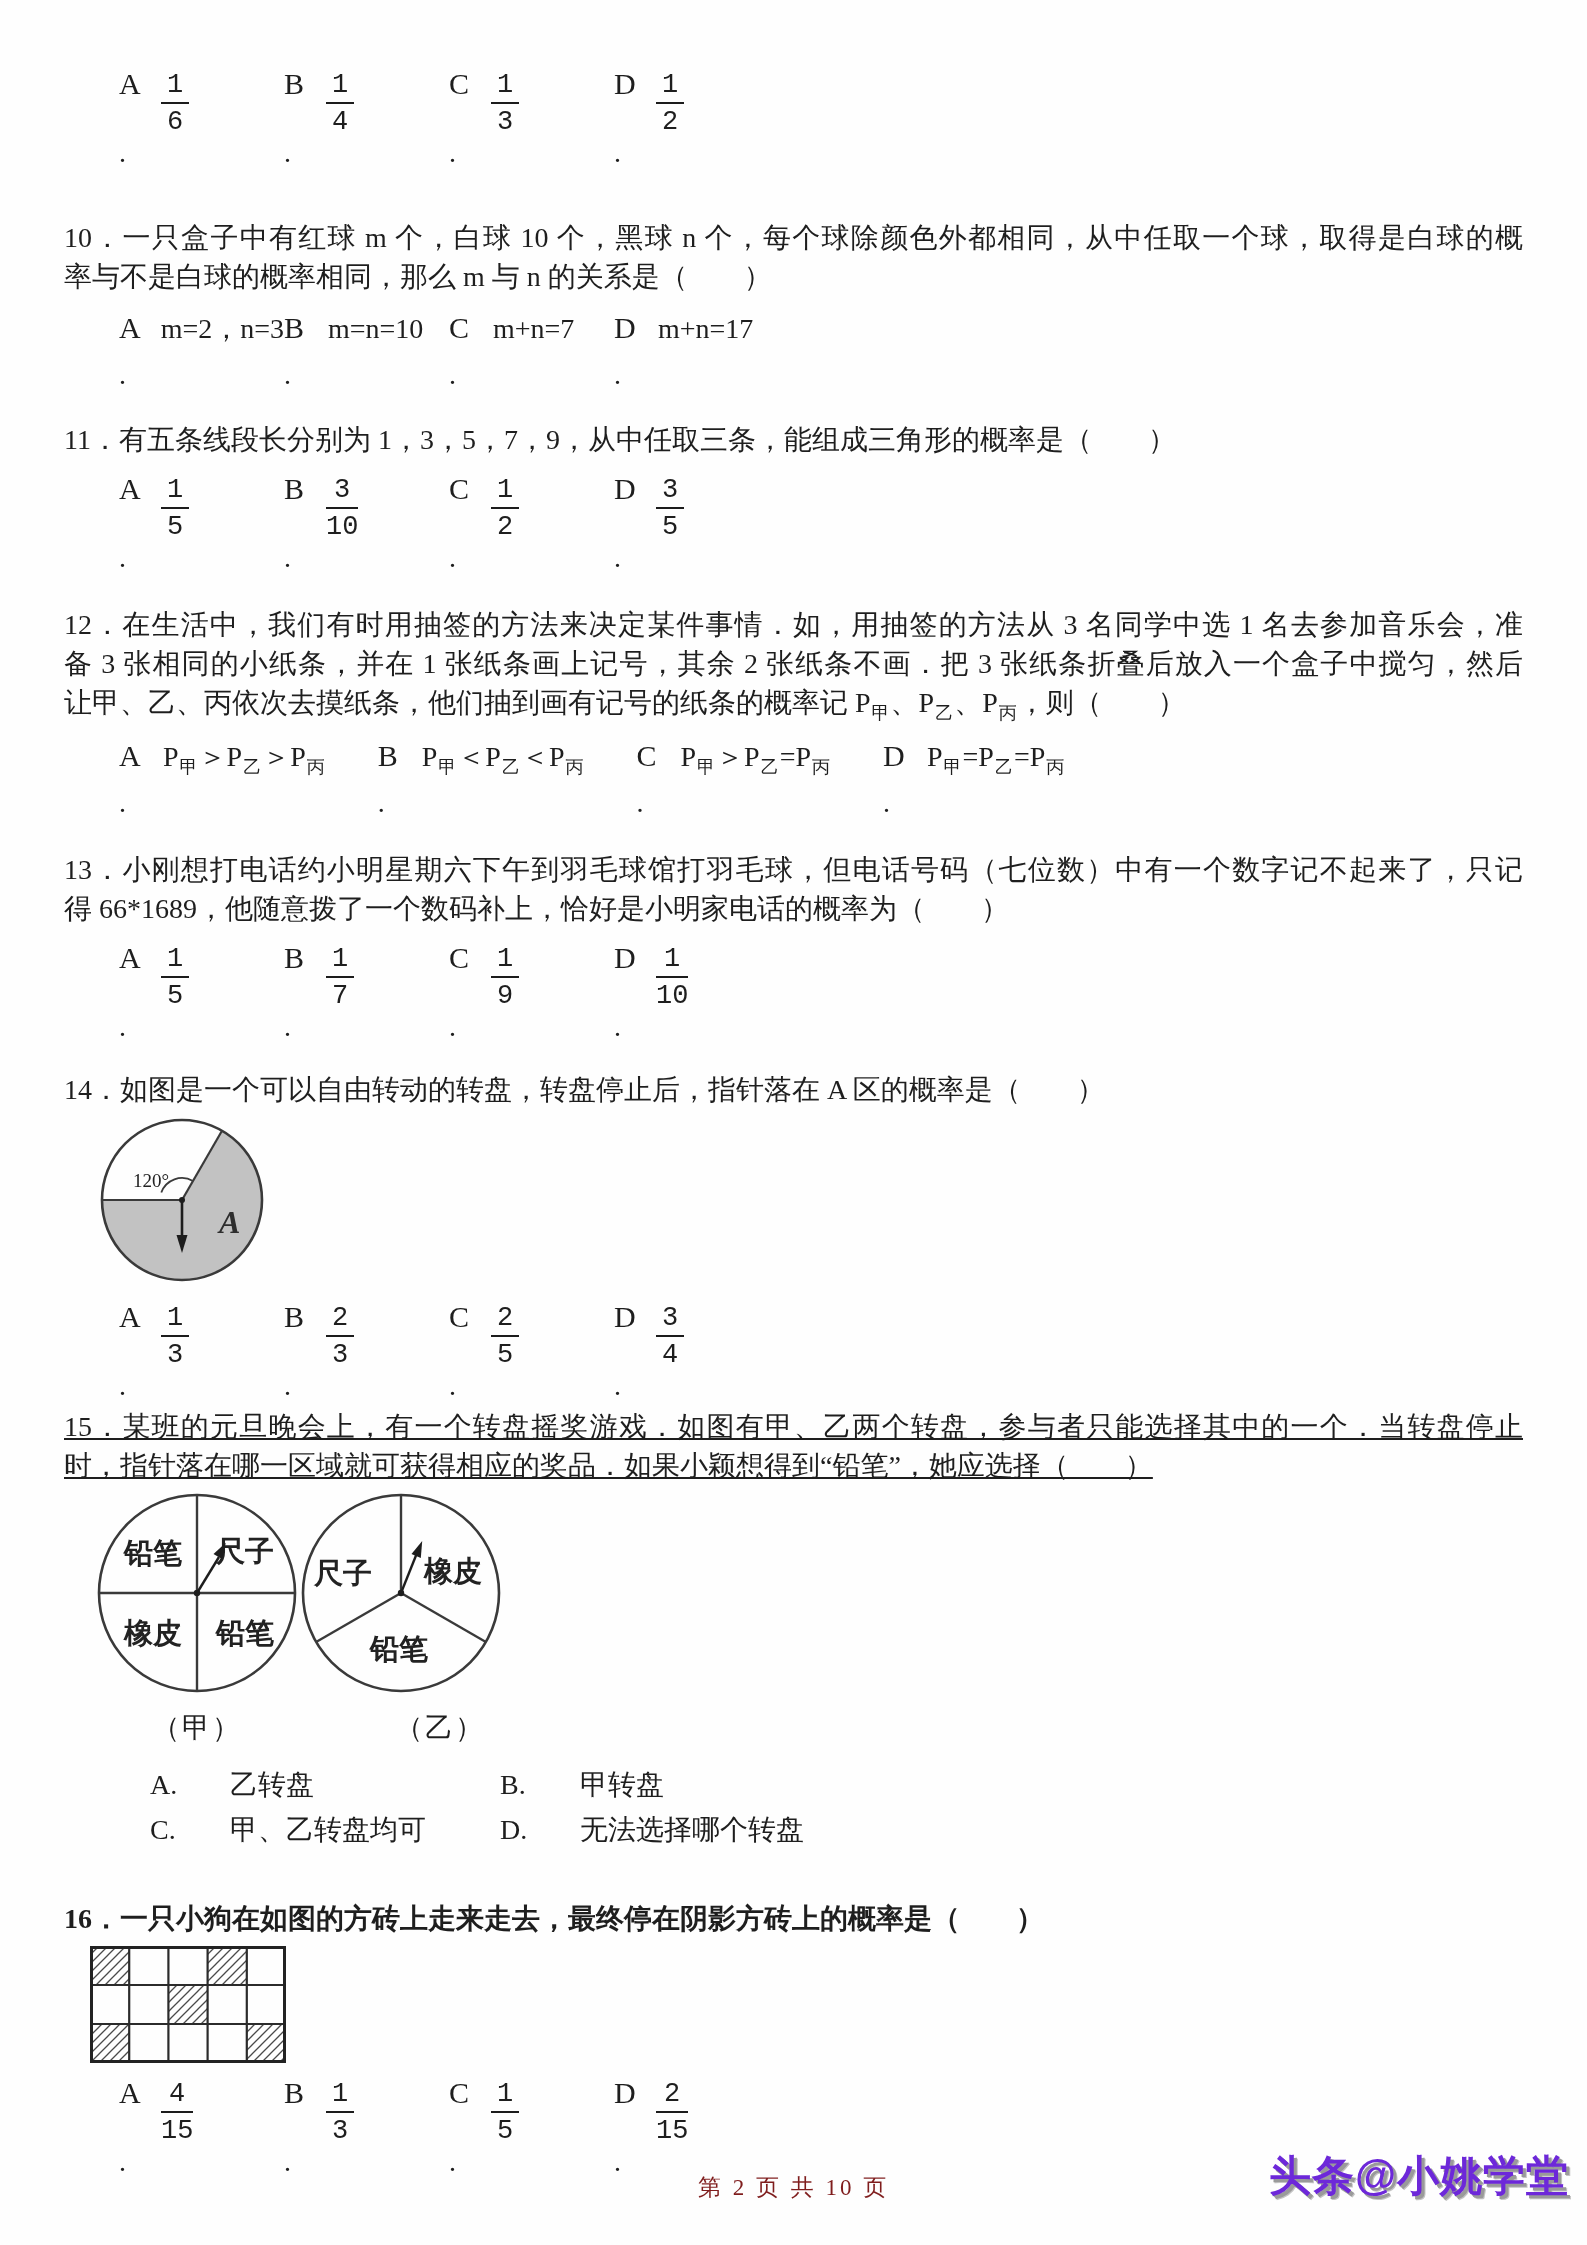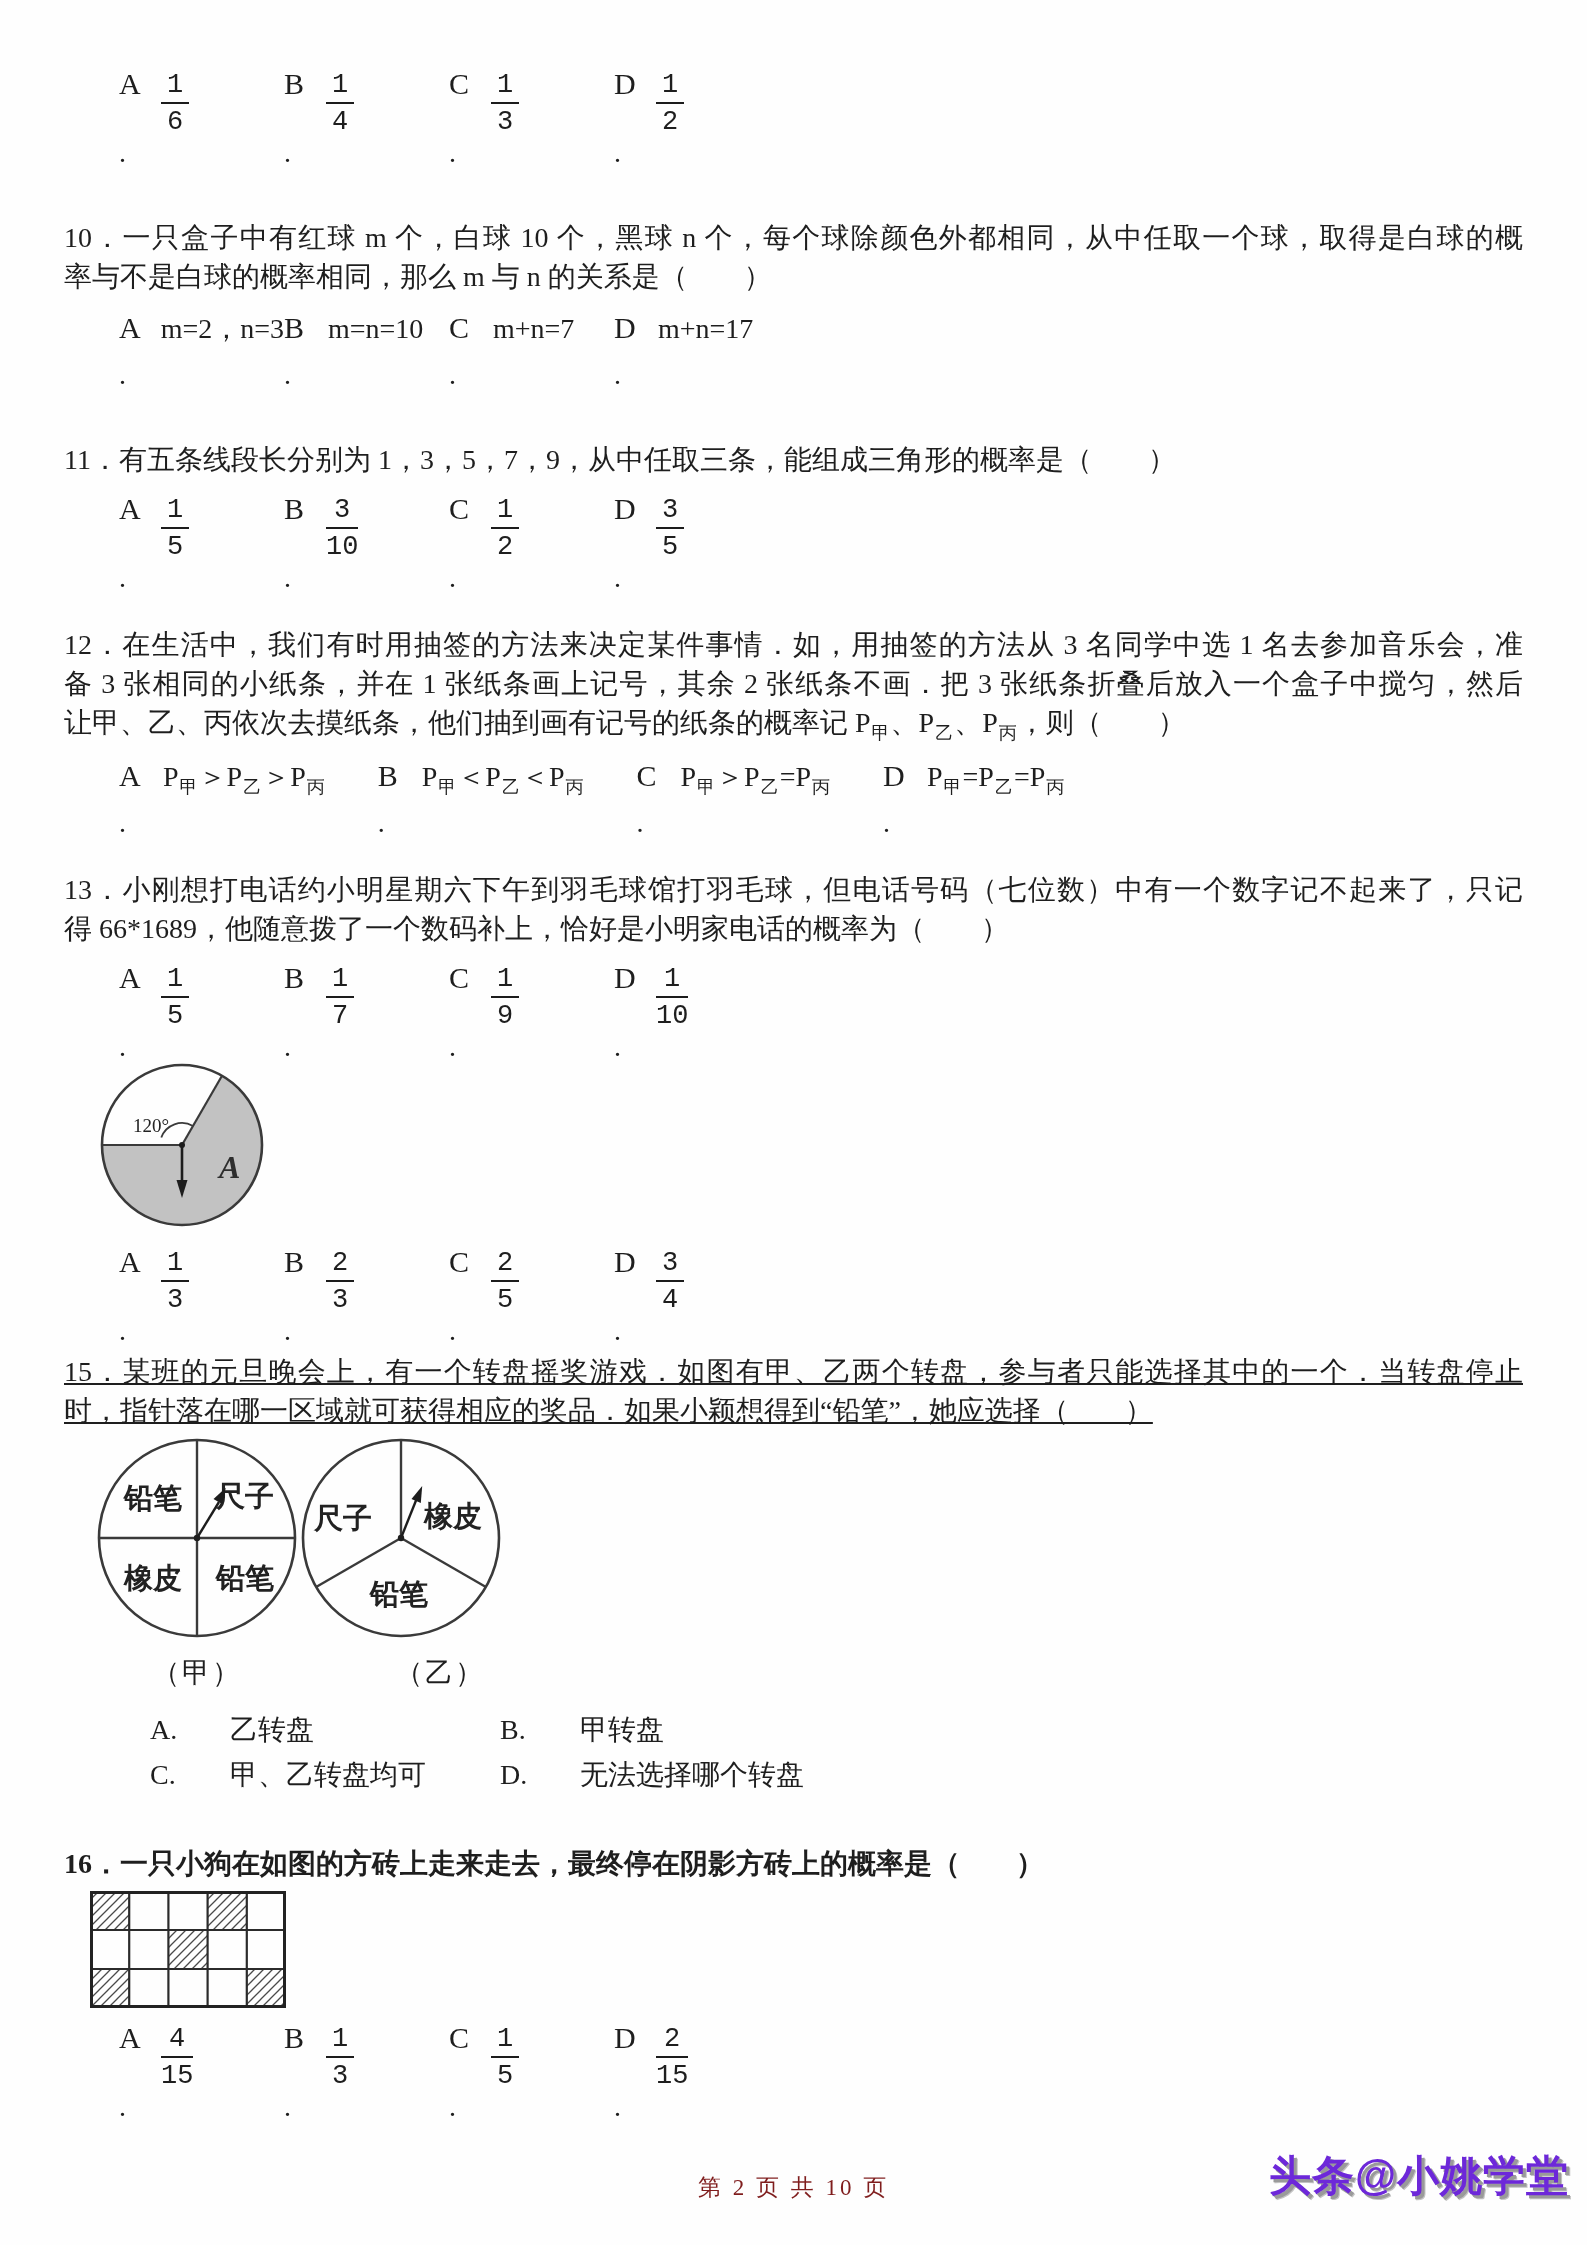--- a/index.html
+++ b/index.html
@@ -40,21 +40,21 @@
   
   .footer{position:absolute;left:0;right:0;top:2172px;text-align:center;font-size:23px;letter-spacing:3px;color:#7f1d1d;}
   .watermark{position:absolute;right:18px;top:2148px;
     font-family:"Liberation Sans","DejaVu Sans",sans-serif;font-weight:bold;font-size:42px;color:#6d28d9;
     text-shadow:3px 3px 0 #9a9a9a,4px 4px 0 #c4c4c4;letter-spacing:1px;}
   
   .mt-q9{margin:10px 0 0 55px;}
   .mt-opt{margin-top:16px;}
   .mt-fopt{margin-top:14px;}
   .m-q10{margin-top:58px;}
-  .m-q11{margin-top:58px;}
+  .m-q11{margin-top:38px;}
   .m-q12{margin-top:40px;}
   .m-q13{margin-top:40px;}
   .m-q14{margin-top:36px;}
   .m-q14opt{margin-top:12px;}
   .m-q15{margin-top:14px;text-decoration:underline;}
   .m-q15opt{margin-top:20px;}
   .m-q16{margin-top:52px;font-weight:bold;}
   .m-q16opt{margin-top:10px;}
 </style>
 </head>
@@ -262,20 +262,23 @@
           <span class="letter">D</span>
           <span class="ldot">.</span>
         </div>
       <div class="frac">
           <span class="num">1</span>
           <span class="den">10</span>
         </div>
     </div>
   </div>
 
+  <div class="qblock m-q14">
+    <div class="qline">14．如图是一个可以自由转动的转盘，转盘停止后，指针落在 A 区的概率是（　　）</div>
+  </div>
   <div class="fig14">
     <svg width="170" height="170" viewBox="0 0 170 170">
       <path d="M85,85 L125,15.7 A80,80 0 1,1 5,85 Z" fill="#c2c2c2" stroke="none"></path>
       <circle cx="85" cy="85" r="80" fill="none" stroke="#3a3a3a" stroke-width="2.6"></circle>
       <line x1="85" y1="85" x2="125" y2="15.7" stroke="#3a3a3a" stroke-width="2.2"></line>
       <line x1="85" y1="85" x2="5" y2="85" stroke="#3a3a3a" stroke-width="2.2"></line>
       <path d="M64.3,77.5 A22,22 0 0 1 96,66" fill="none" stroke="#3a3a3a" stroke-width="1.8"></path>
       <text x="36" y="72" font-size="19" fill="#222">120°</text>
       <g>
         <line x1="85" y1="85" x2="85" y2="124" stroke="#1d1d1d" stroke-width="2.6"></line>

